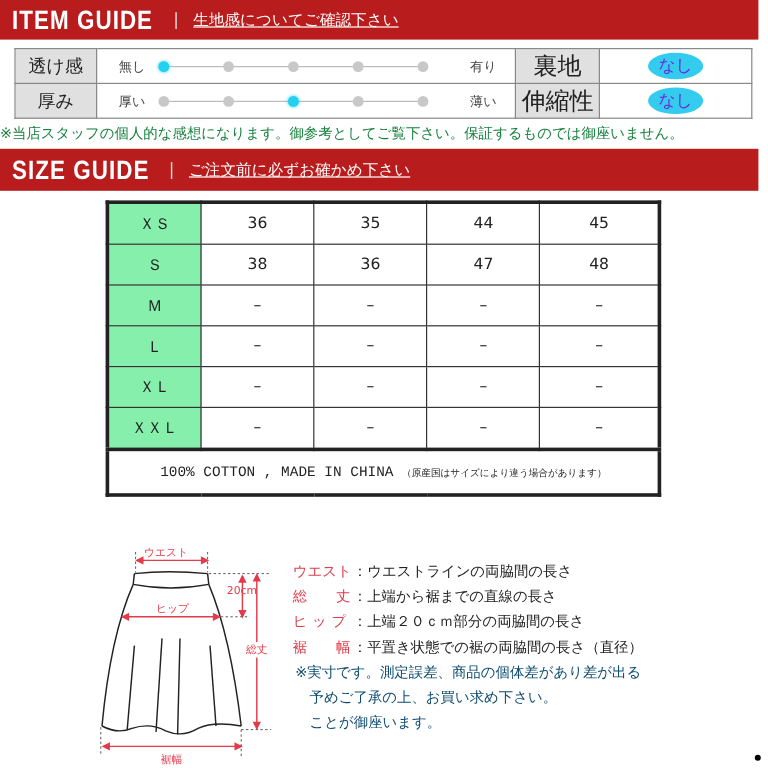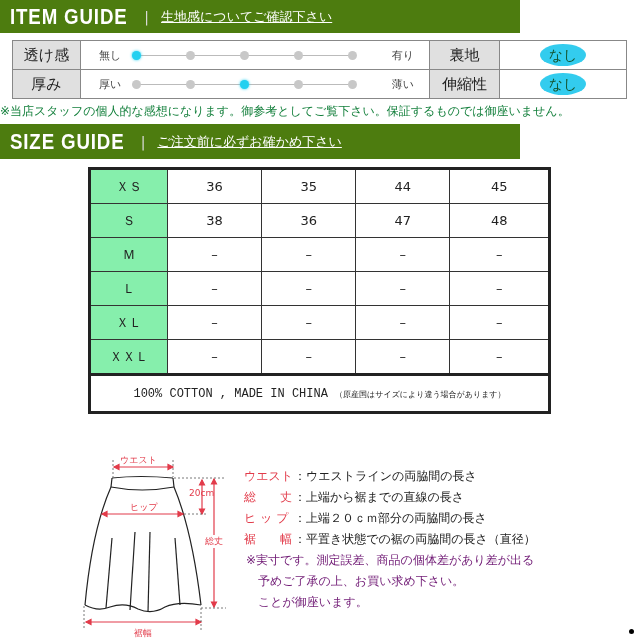--- a/index.html
+++ b/index.html
@@ -1,48 +1,48 @@
 <!DOCTYPE html>
 <html><head>
 <meta charset="utf-8">
 <style>
   html, body { margin:0; padding:0; }
   body { width:640px; height:640px; background:#fff; position:relative; overflow:hidden;
          font-family:"DejaVu Sans", sans-serif; color:#222; }
-  .bar { position:absolute; left:0; width:520px; background:#4d7c0f; color:#fff; display:flex; align-items:center; }
+  .bar { position:absolute; left:0; width:632px; background:#b91c1c; color:#fff; display:flex; align-items:center; }
   .bar .en { font-family:"Liberation Sans", sans-serif; font-weight:bold; font-size:22px; letter-spacing:1px; margin-left:10px; transform:scaleX(0.85); transform-origin:left; }
   .bar .sep { font-size:14px; margin-left:-4px; margin-right:12px; color:#ddd; }
   .bar .jp { font-size:13px;text-decoration:underline; }
   #bar1 { top:0; height:33px; }
   #bar2 { top:124px; height:35px; }
   .feel { position:absolute; left:12px; top:40px; width:615px; border-collapse:collapse; }
   .feel td { border:1px solid #888; height:28px; padding:0; }
   .feel .lbl { background:#e0e0e0; width:67px; text-align:center; font-size:15px; }
   .feel .scale { width:348px; position:relative; }
-  .feel .lbl2 { background:#e0e0e0; width:69px; text-align:center; font-size:15px; }
+  .feel .lbl2 { background:#e0e0e0; width:69px; text-align:center; font-size:20px; }
   .feel .val { text-align:center; }
   .sc { position:relative; height:28px; font-size:11px; color:#444; }
   .sc .l { position:absolute; left:18px; top:7px; }
   .sc .r { position:absolute; right:15px; top:7px; }
   .sc .line { position:absolute; left:55px; width:216px; top:14px; height:1px; background:#bbb; }
   .sc .dot { position:absolute; top:10px; width:9px; height:9px; border-radius:50%; background:#c8c8c8; margin-left:-4px; }
   .sc .dot.on { background:#22d0f0; box-shadow:0 0 3px #22d0f0; }
-  .pill { display:inline-block; background:#33ccee; border-radius:50%; width:46px; height:22px; line-height:22px; font-size:14px; color:#14532d; }
+  .pill { display:inline-block; background:#33ccee; border-radius:50%; width:46px; height:22px; line-height:22px; font-size:14px; color:#6d28d9; }
   .note1 { position:absolute; top:103px; left:0; width:640px; text-align:left; font-size:12px; color:#15803d; }
   .size { position:absolute; left:88px; top:167px; width:463px; border-collapse:collapse; border:3px solid #222; }
   .size td, .size th { border:1px solid #333; height:33px; padding:0; text-align:center; font-weight:normal; font-size:13px; }
   .size th { background:#d6d6d6; }
   .size .rh { background:#86efac; width:76px; }
   .size .foot td { height:35px; border-top:3px solid #222; font-size:12px; font-family:"Liberation Mono", monospace;margin-top:28px; }
   .size .foot small { font-size:8px; font-family:"DejaVu Sans", sans-serif; }
   .diagram { position:absolute; left:80px; top:450px; width:160px; height:190px; }
   .defs { position:absolute; left:244px; top:466px; font-size:12px; line-height:21px; }
   .defs .k { color:#e23b4a; display:inline-block; width:50px; letter-spacing:0px; }
   .defs .v { color:#222; }
-  .blue { position:absolute; left:246px; top:550px; font-size:12px; line-height:21px; color:#701a75; }
+  .blue { position:absolute; left:246px; top:550px; font-size:12px; line-height:21px; color:#0c4a6e; }
   .blue .ind { padding-left:12px; }
   .dotmark { position:absolute; left:629px; top:629px; width:5px; height:5px; border-radius:50%; background:#000; }
 </style>
 </head>
 <body>
 
 <div class="bar" id="bar1">
   <span class="en">ITEM GUIDE</span>
   <span class="sep">|</span>
   <span class="jp">生地感についてご確認下さい</span>

